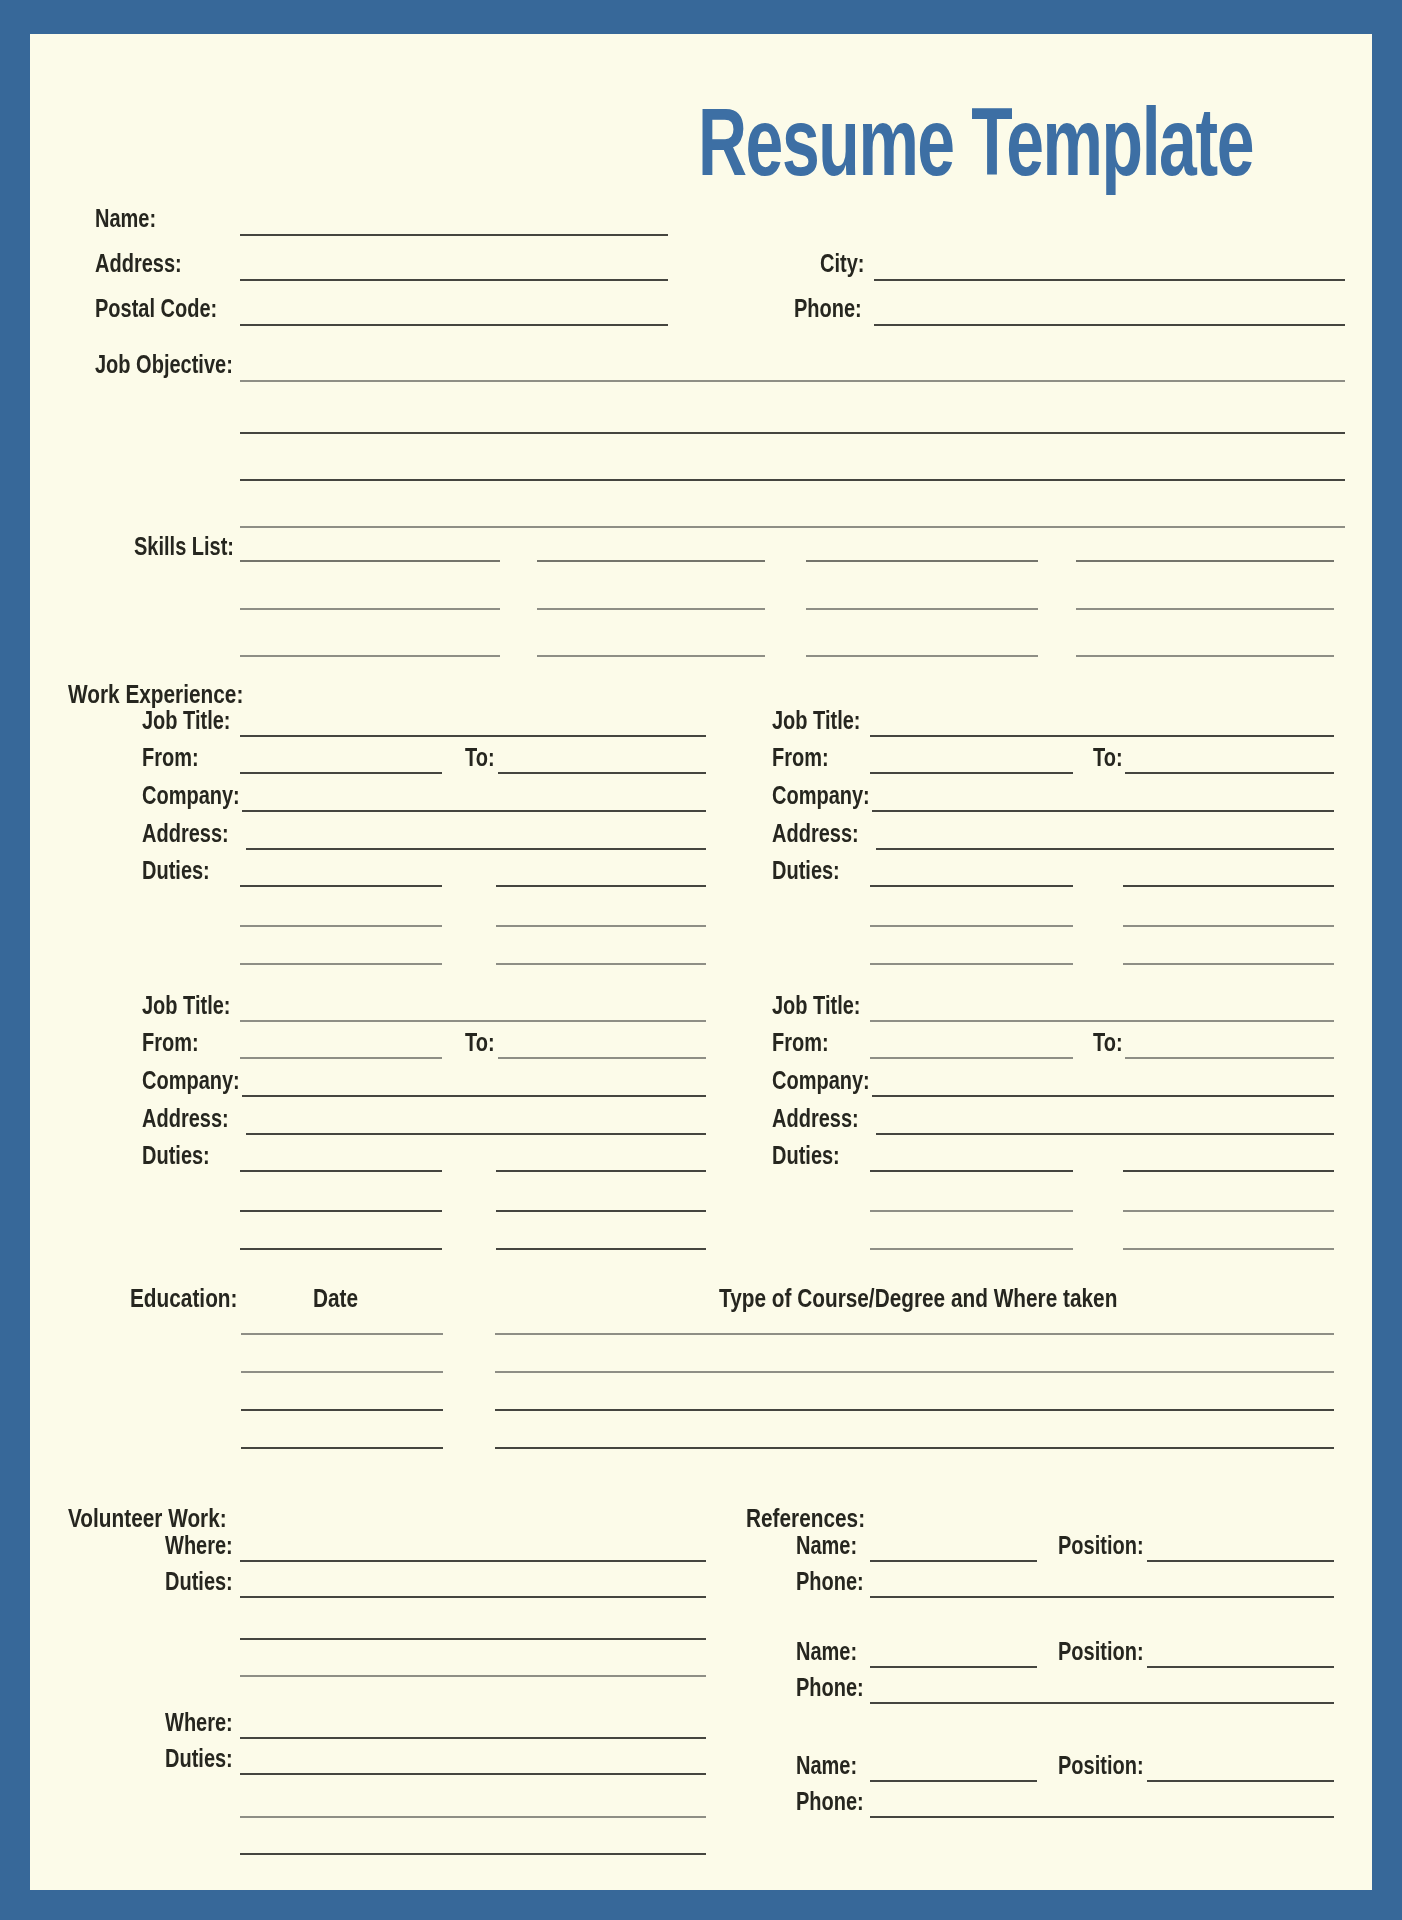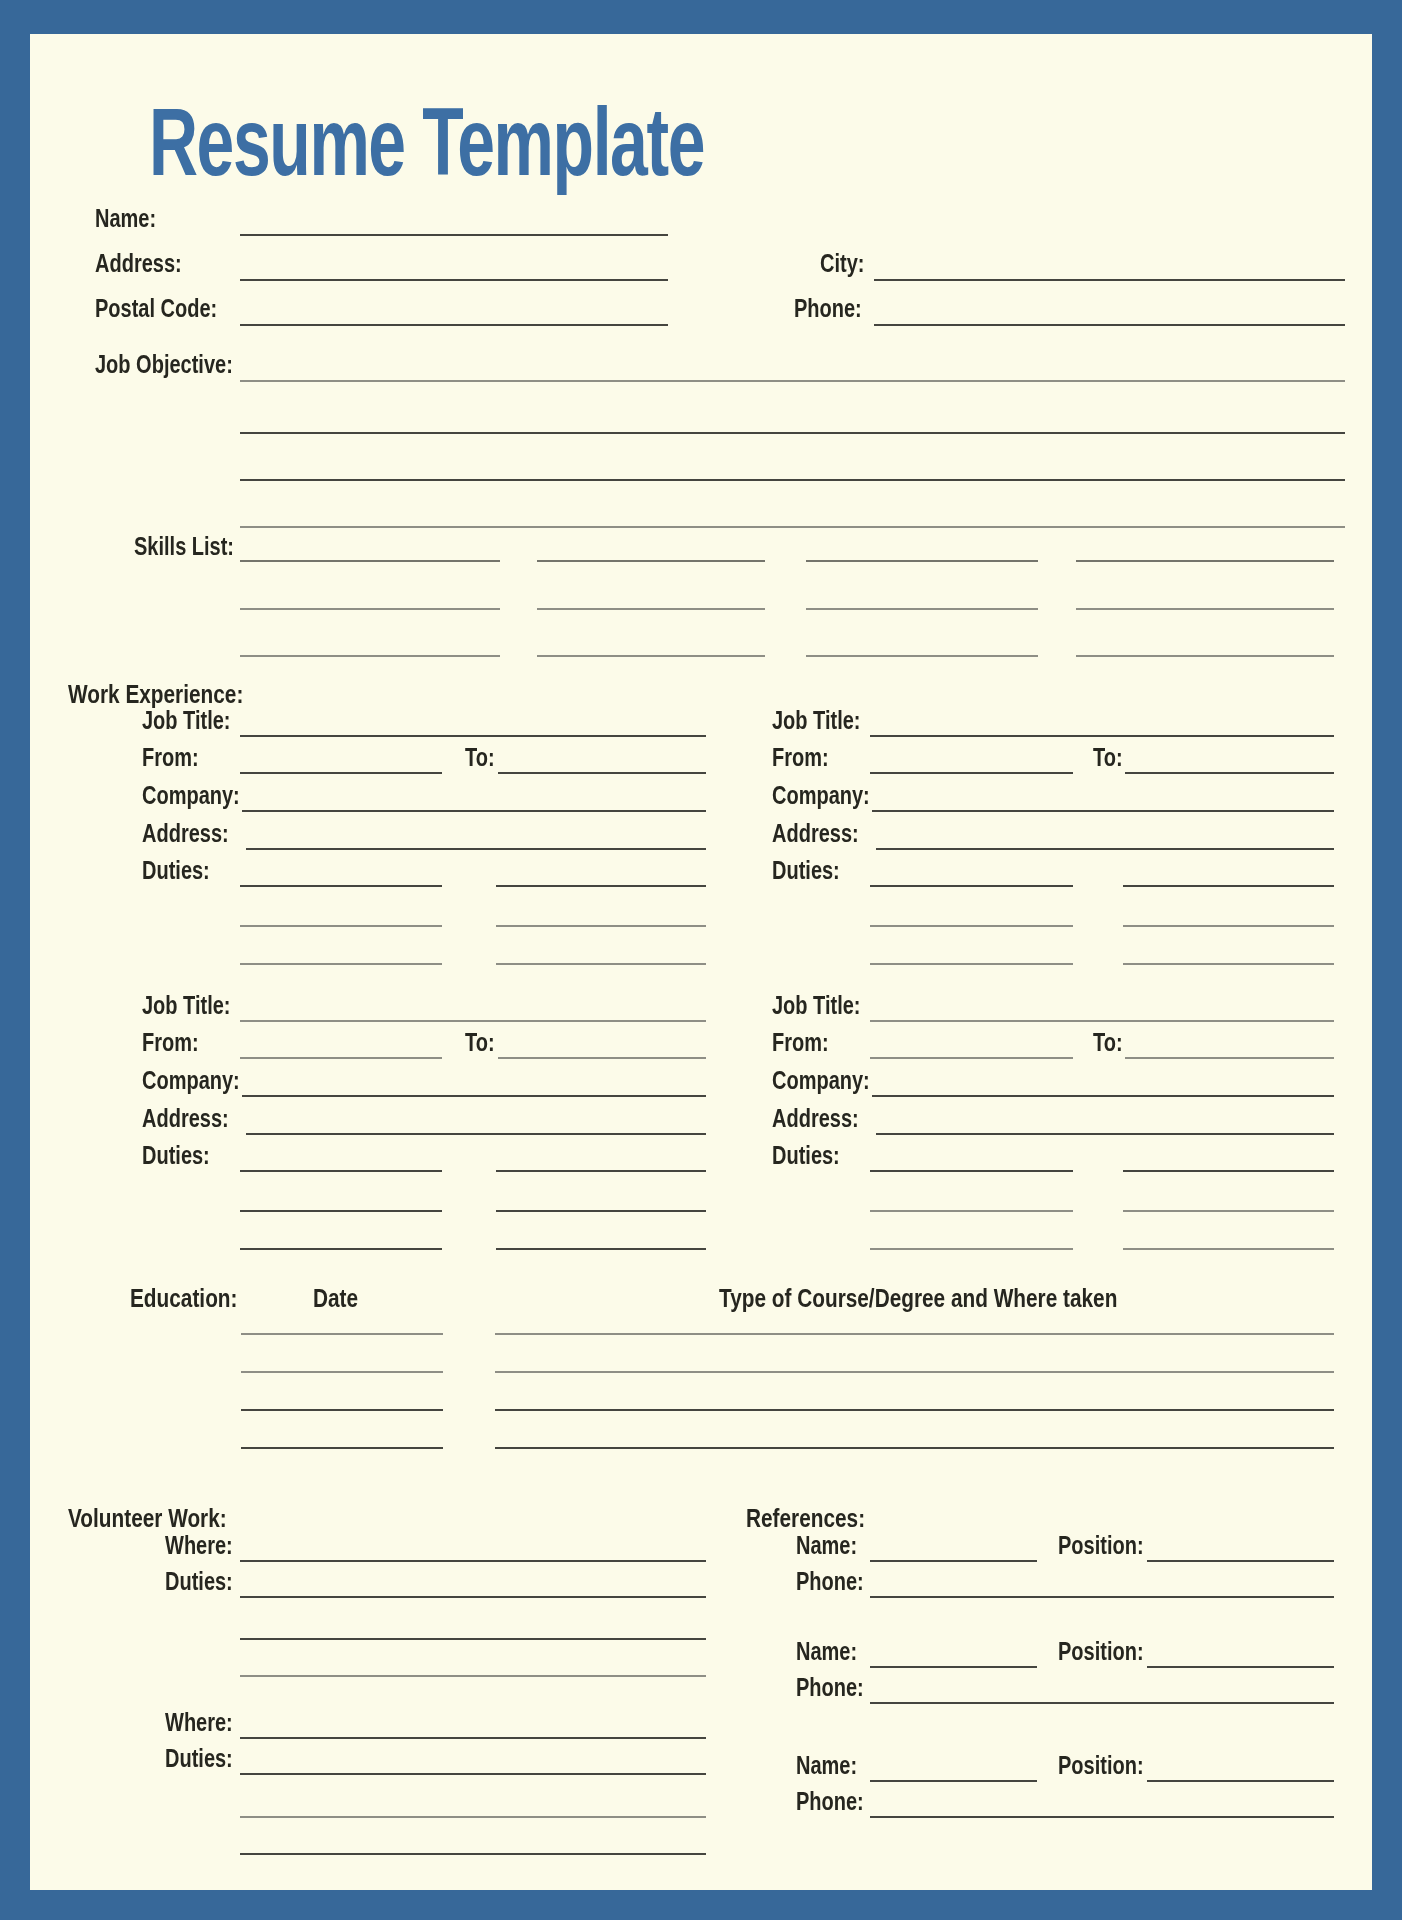--- a/index.html
+++ b/index.html
@@ -6,21 +6,21 @@
   .page{
     position:relative;
     width:1402px;height:1920px;
     box-sizing:border-box;
     background:#fcfbe9;
     border:30px solid #376899;
     border-top-width:34px;
     overflow:hidden;
     font-family:"Liberation Sans","DejaVu Sans",sans-serif;
   }
-  .title-wrap{position:absolute;left:0;top:52px;width:1342px;text-align:left;}
+  .title-wrap{position:absolute;left:0;top:52px;width:1342px;text-align:right;}
   .title{
     display:inline-block;
     font-size:97px;font-weight:bold;color:#3d6fa4;
     transform:scaleX(0.70);transform-origin:center;
     letter-spacing:-2px;white-space:nowrap;
   }
   .lb{
     position:absolute;
     font-size:25px;font-weight:bold;color:#26261f;
     line-height:25px;white-space:nowrap;

